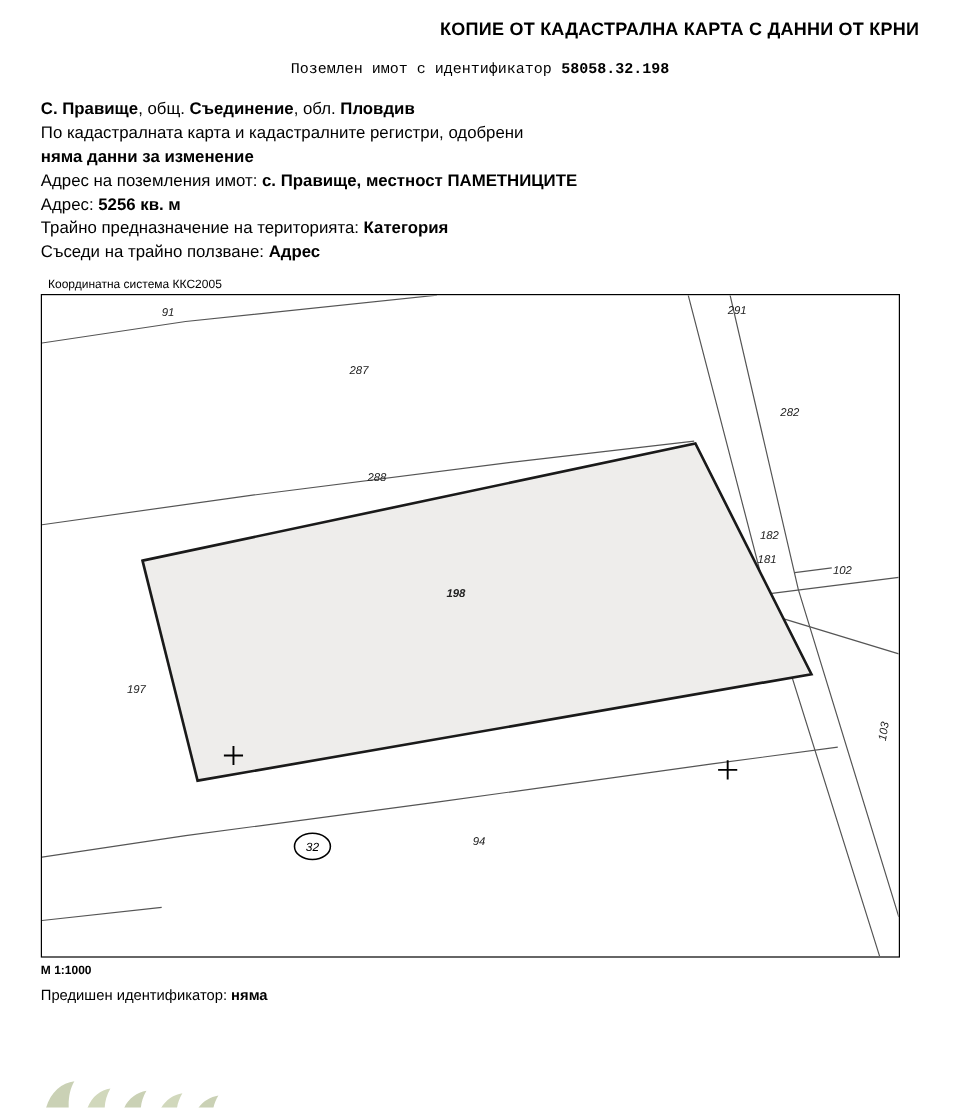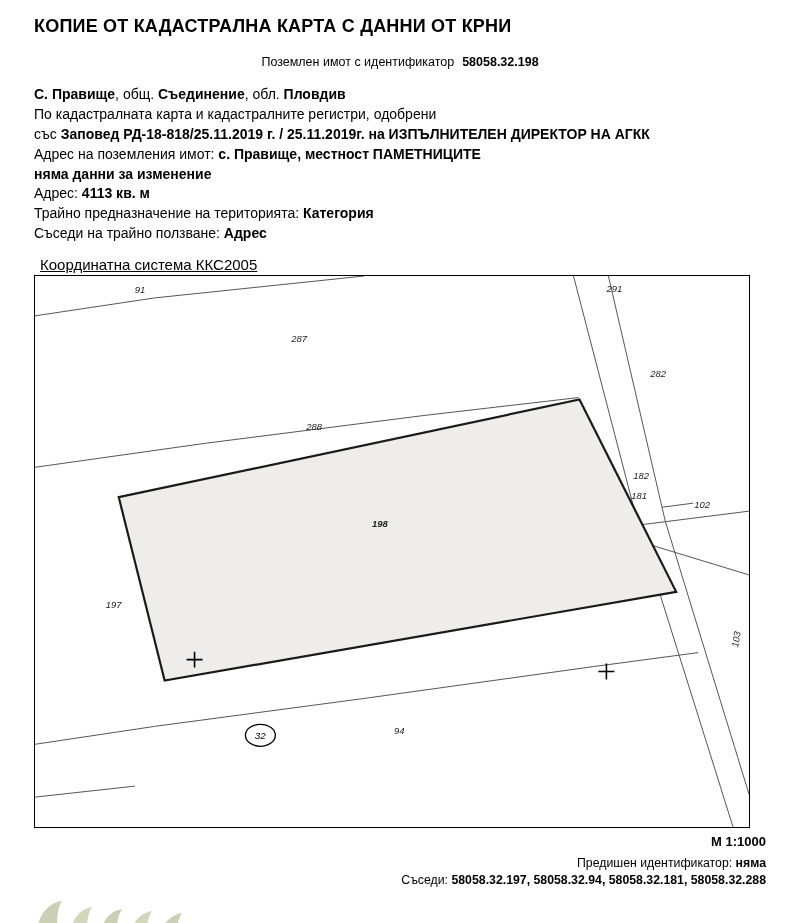--- a/index.html
+++ b/index.html
@@ -16,80 +16,79 @@
     overflow: hidden;
   }
   .page {
     position: relative;
     width: 800px;
     height: 923px;
     box-sizing: border-box;
     padding: 0 34px;
   }
   .doc-title {
-    text-align: left;
-    font-size: 18px;
+    text-align: right;
+    font-size: 15px;
     font-weight: bold;
     letter-spacing: 0.2px;
     margin-top: 16px;
   }
   .subtitle {
     text-align: center;
     font-size: 12.5px;
     margin-top: 18px;
+    font-family: Liberation Mono, monospace;
   }
   .subtitle .ident {
     font-weight: bold;
     margin-left: 8px;
   }
   .info-block {
     margin-top: 16px;
     font-size: 14px;
     line-height: 1.42;
   }
   .info-line {
     white-space: nowrap;
   }
   .b { font-weight: bold; }
 
   .map-wrap {
     margin-top: 12px;
     position: relative;
   }
   .coord-label {
-    font-size: 15px;
+    font-size: 10px;
     margin-left: 6px;
     margin-bottom: 2px;
-    text-decoration: underline;
   }
   .map-frame {
     position: relative;
     width: 716px;
     height: 553px;
     border: 1px solid #000;
     box-sizing: border-box;
     overflow: hidden;
     background: #ffffff;
   }
   .map-frame svg {
     display: block;
     width: 100%;
     height: 100%;
   }
   .scale-line {
-    text-align: right;
-    font-size: 13px;
+    text-align: left;
+    font-size: 10px;
     font-weight: bold;
     margin-top: 6px;
   }
   .footer-block {
     margin-top: 6px;
     font-size: 12.3px;
     line-height: 1.42;
-    text-align: right;
   }
   .watermark {
     position: absolute;
     left: 26px;
     bottom: -6px;
     width: 190px;
     height: 60px;
     opacity: 0.45;
     pointer-events: none;
   }
@@ -103,29 +102,26 @@
 
   <div class="subtitle">
     <span>Поземлен имот с  идентификатор</span><span class="ident">58058.32.198</span>
   </div>
 
   <div class="info-block">
     <div class="info-line">
       <span class="b">С. Правище</span><span>, общ. </span><span class="b">Съединение</span><span>, обл. </span><span class="b">Пловдив</span>
     </div>
     <div class="info-line">По кадастралната карта и кадастралните регистри, одобрени</div>
-    <div class="info-line">
-      <span>със </span><span class="b">Заповед РД-18-818/25.11.2019 г. / 25.11.2019г. на ИЗПЪЛНИТЕЛЕН ДИРЕКТОР НА АГКК</span>
-    </div>
+    <div class="info-line b">няма данни за изменение</div>
     <div class="info-line">
       <span>Адрес на поземления имот: </span><span class="b">с. Правище, местност ПАМЕТНИЦИТЕ</span>
     </div>
-    <div class="info-line b">няма данни за изменение</div>
     <div class="info-line">
-      <span>Адрес: </span><span class="b">4113 кв. м</span>
+      <span>Адрес: </span><span class="b">5256 кв. м</span>
     </div>
     <div class="info-line">
       <span>Трайно предназначение на територията: </span><span class="b">Категория</span>
     </div>
     <div class="info-line">
       <span>Съседи на трайно ползване: </span><span class="b">Адрес</span>
     </div>
   </div>
 
   <div class="map-wrap">
@@ -178,23 +174,20 @@
       </svg>
     </div>
 
     <div class="scale-line">М 1:1000</div>
   </div>
 
   <div class="footer-block">
     <div class="info-line">
       <span>Предишен идентификатор: </span><span class="b">няма</span>
     </div>
-    <div class="info-line">
-      <span>Съседи: </span><span class="b">58058.32.197, 58058.32.94, 58058.32.181, 58058.32.288</span>
-    </div>
   </div>
 
   <svg class="watermark" viewBox="0 0 190 60">
     <g fill="none" stroke="#6f7f4a" stroke-width="2">
       <path d="M10 56 C 10 30, 22 18, 36 16 C 30 26, 30 40, 34 56 Z" fill="#8a9a5b" stroke="none"></path>
       <path d="M44 56 C 44 34, 54 24, 66 22 C 60 32, 60 44, 64 56 Z" fill="#9aa96b" stroke="none"></path>
       <path d="M74 56 C 74 36, 84 26, 96 24 C 90 34, 90 46, 94 56 Z" fill="#8a9a5b" stroke="none"></path>
       <path d="M104 56 C 104 38, 114 28, 126 26 C 120 36, 120 46, 124 56 Z" fill="#9aa96b" stroke="none"></path>
       <path d="M134 56 C 134 40, 144 30, 156 28 C 150 38, 150 48, 154 56 Z" fill="#8a9a5b" stroke="none"></path>
     </g>

